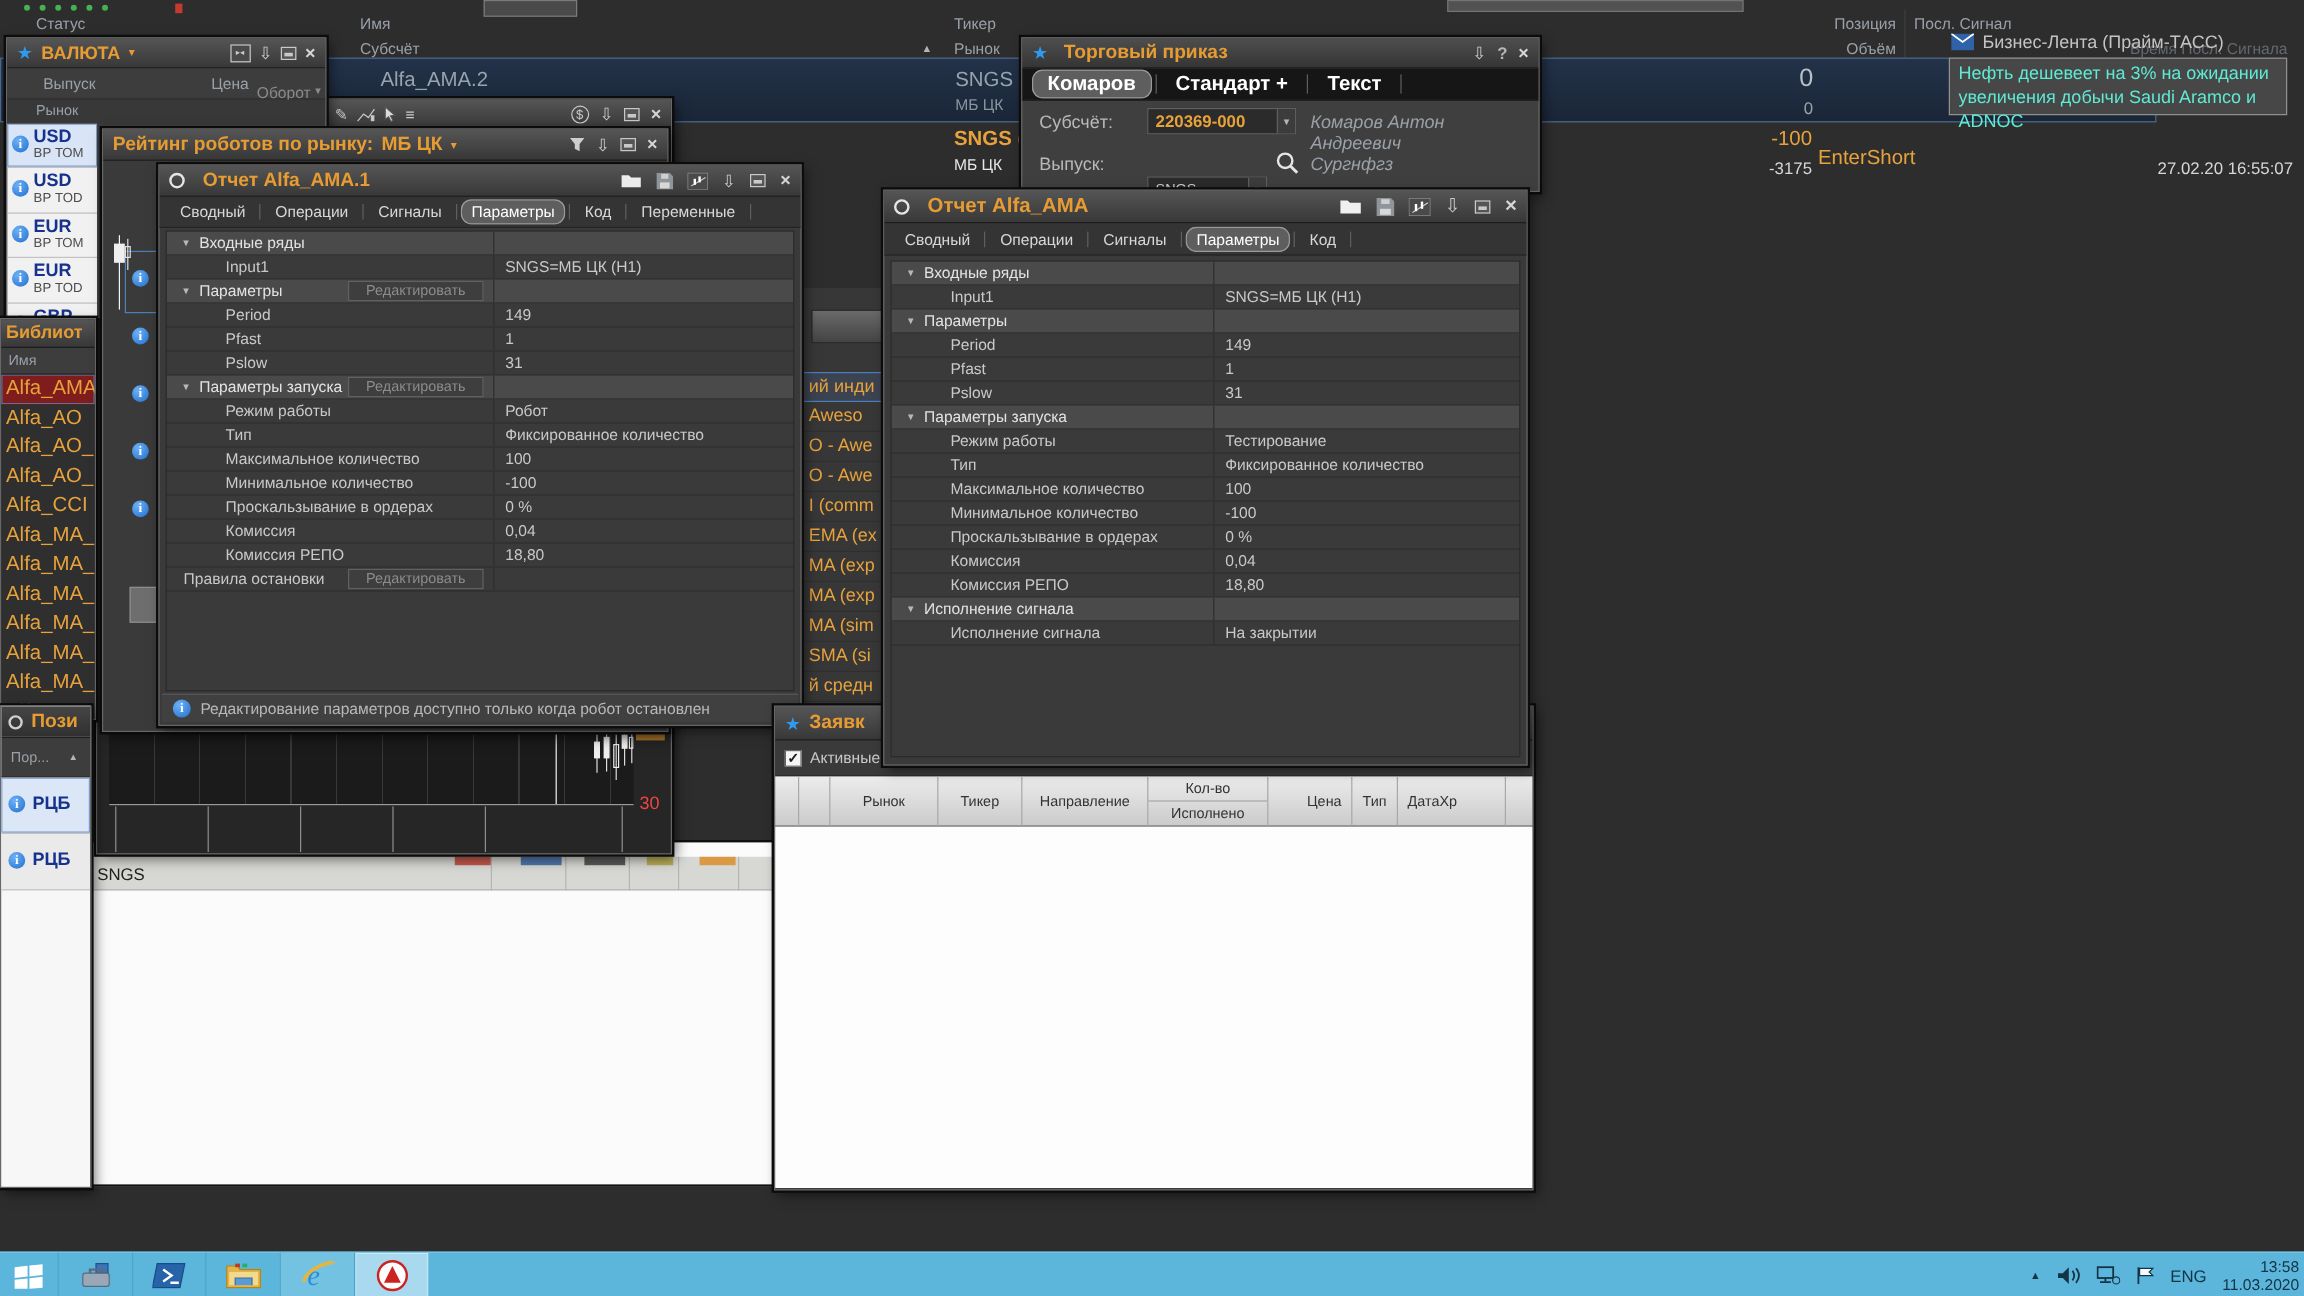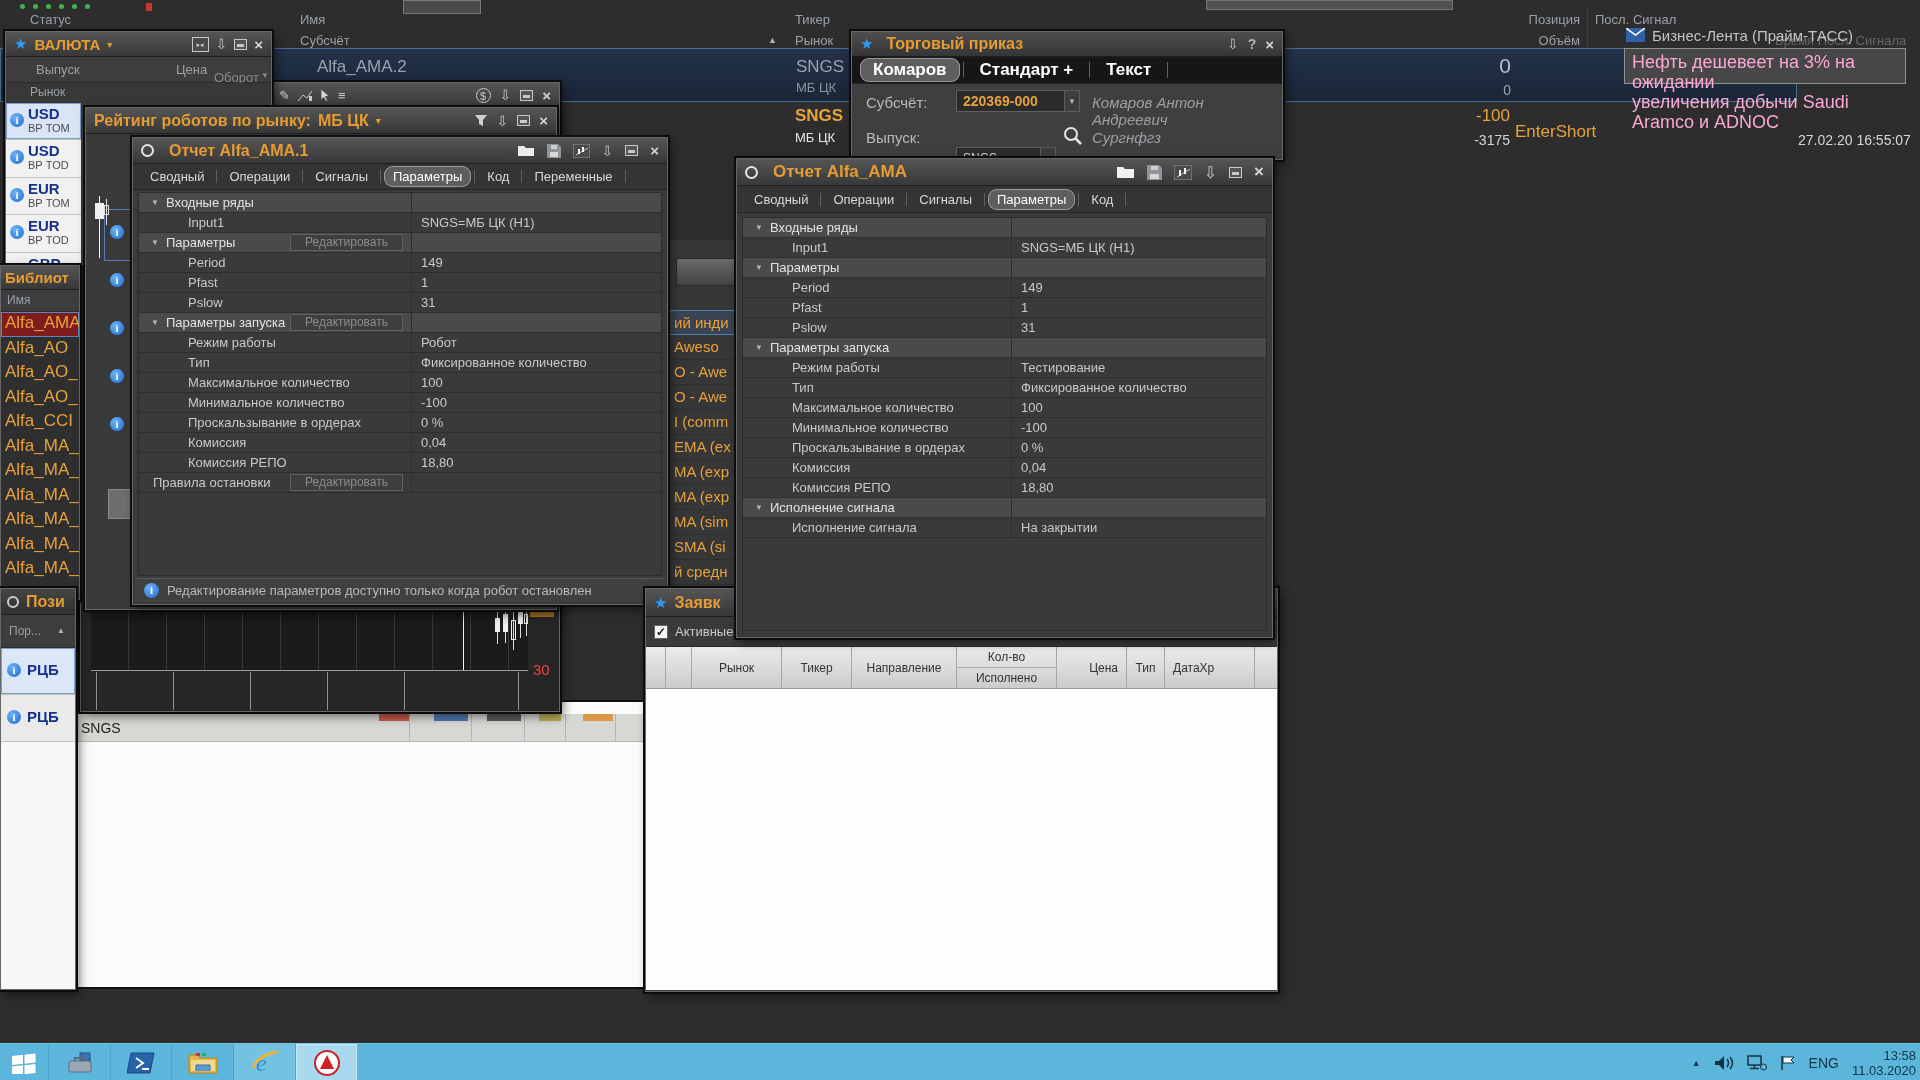--- a/index.html
+++ b/index.html
@@ -867,21 +867,21 @@
 <div class="abs" style="left:1622px;top:22px;width:286px;height:74px;z-index:10;">
   <div style="height:26px;display:flex;align-items:center;gap:7px;padding:0 4px;">
     <span>
       <svg width="19" height="14">
           <rect width="19" height="14" fill="#2f62a8"></rect>
           <path d="M0 0 L9.5 7 L19 0" fill="none" stroke="#fff" stroke-width="1.5"></path>
         </svg>
     </span>
     <span style="font-size:15px;color:#c3c3c3;white-space:nowrap;">Бизнес-Лента (Прайм-ТАСС)</span>
   </div>
-  <div style="margin:0 2px;height:36px;background:#474747;border:1px solid #909090;padding:3px 7px;font-size:18px;line-height:20px;color:#f9a8d4;">
+  <div style="margin:0 2px;height:48px;background:#474747;border:1px solid #909090;padding:3px 7px;font-size:15px;line-height:20px;color:#5eead4;">
     <div>Нефть дешевеет на 3% на ожидании</div>
     <div>увеличения добычи Saudi Aramco и ADNOC</div>
   </div>
 </div>
 
 <div class="abs" style="left:0;top:1043px;width:1920px;height:37px;background:#5cb6dc;border-top:1px solid #7cc5e4;z-index:12;">
   <div class="abs" style="left:0;top:0;width:48px;height:37px;display:flex;align-items:center;justify-content:center;">
     <span>
       <svg width="24" height="22">
           <g transform="skewY(-6)">

